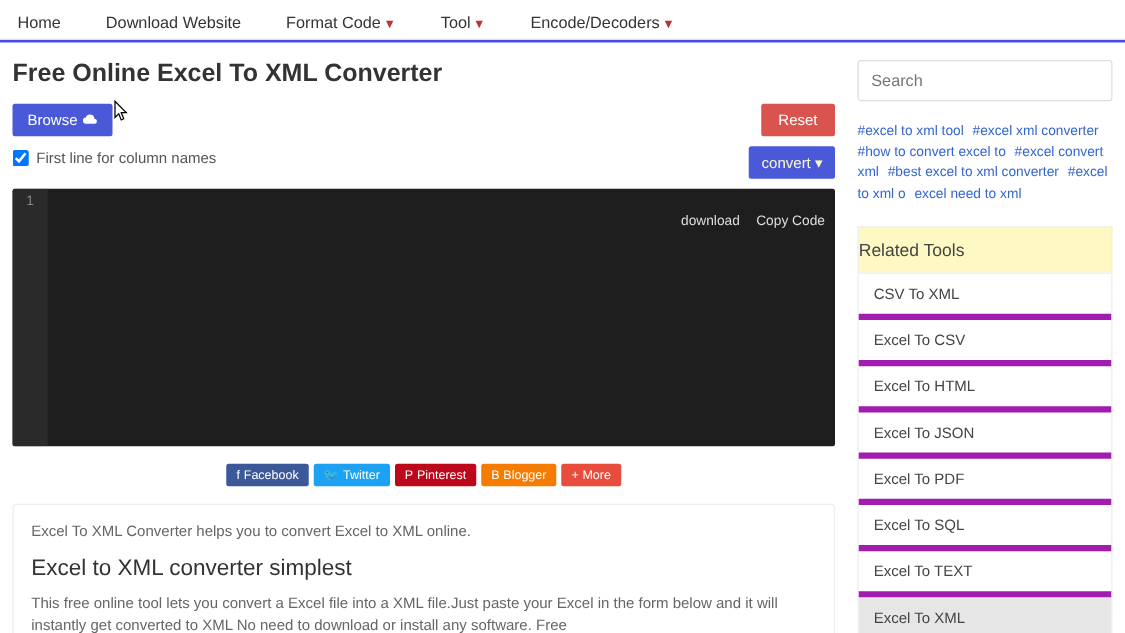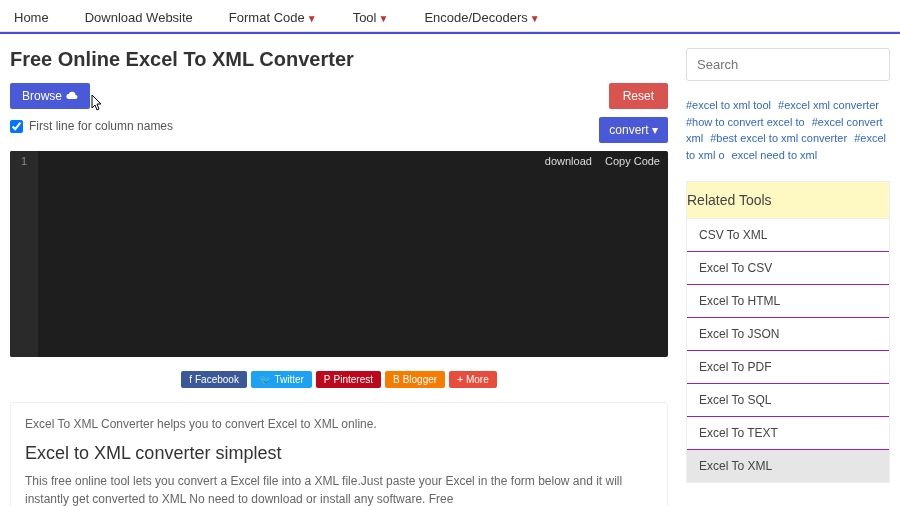--- a/index.html
+++ b/index.html
@@ -6,44 +6,44 @@
 body{font-family:Arial,Helvetica,sans-serif;font-size:13px;color:#333;background:#fff}
 .bookmarks{height:4px;background:#fff}
 .topnav{display:flex;gap:36px;padding:6px 14px;border-bottom:1px solid #e0e0e0;font-size:13px}
 .topnav a{color:#333;text-decoration:none;cursor:pointer}
 .topnav a .dd{color:#b33;font-size:10px;margin-left:2px}
 .divider{height:2px;background:#4a4ae0}
 .wrap{display:flex;gap:18px;padding:14px 10px 0 10px}
 .main{flex:0 0 658px}
 .side{flex:1;min-width:0}
 h1{font-size:20px;font-weight:700;margin-bottom:12px}
-.toolbar{display:flex;align-items:flex-end;margin-bottom:8px}
+.toolbar{display:flex;align-items:flex-start;margin-bottom:8px}
 .browse{background:#4a59d8;color:#fff;border:none;padding:6px 12px;font-size:12px;border-radius:2px;display:inline-flex;align-items:center;gap:4px;cursor:pointer}
 .cursor{width:12px;height:12px;margin-left:2px;position:relative}
 .cursor svg{position:absolute;top:-3px;left:-1px}
 .right-btns{margin-left:auto;display:flex;gap:6px}
 .reset{background:#d9534f;color:#fff;border:none;padding:6px 14px;font-size:12px;border-radius:2px;cursor:pointer}
 .convert{background:#4a59d8;color:#fef9c3;border:none;padding:6px 10px;font-size:12px;border-radius:2px;cursor:pointer}
 .chk{display:flex;align-items:center;gap:6px;font-size:12px;color:#555;margin-bottom:8px}
 .editor{position:relative;background:#1e1e1e;color:#aaa;height:206px;border-radius:2px;overflow:hidden}
-.ed-head{position:absolute;top:4px;right:8px;font-size:11px;color:#ddd}
+.ed-head{position:absolute;top:20px;right:8px;font-size:11px;color:#ddd}
 .ed-head span{margin-left:10px;cursor:pointer}
 .gutter{position:absolute;top:0;left:0;bottom:0;width:28px;background:#2a2a2a;color:#888;font-size:11px;padding-top:4px;text-align:center}
 .share{display:flex;justify-content:center;gap:4px;margin:14px 0}
 .sh{color:#fff;font-size:10px;padding:3px 8px;border-radius:2px;cursor:pointer;display:inline-flex;align-items:center;gap:3px}
 .fb{background:#3b5998}.tw{background:#1da1f2}.pn{background:#bd081c}.bl{background:#f57c00}.mr{background:#e84c3d}
 .card{border:1px solid #eee;border-radius:3px;padding:12px 14px;margin-top:10px}
 .card p{font-size:12px;color:#666;line-height:1.5;margin-bottom:10px}
 .card h2{font-size:18px;font-weight:400;margin:8px 0}
 .search{width:100%;padding:8px 10px;border:1px solid #ddd;border-radius:3px;font-size:13px;margin-bottom:16px}
 .tags{font-size:11px;color:#36c;line-height:1.5;margin-bottom:18px;word-wrap:break-word}
 .tags span{margin-right:4px;cursor:pointer}
 .panel-title{text-align:left;font-size:14px;color:#444;padding:10px 0;border:1px solid #eee;border-bottom:none;background:#fef9c3}
 .list{border:1px solid #eee}
-.list div{padding:9px 12px;font-size:12px;color:#444;border-bottom:1px solid #a21caf;cursor:pointer}
+.list div{padding:9px 12px;font-size:12px;color:#444;border-bottom:5px solid #a21caf;cursor:pointer}
 .list div:last-child{border-bottom:none}
 .list .active{background:#e6e6e6}
 </style>
 </head>
 <body>
 
 <div class="bookmarks"></div>
 
 <div class="topnav">
     <a>Home</a>

